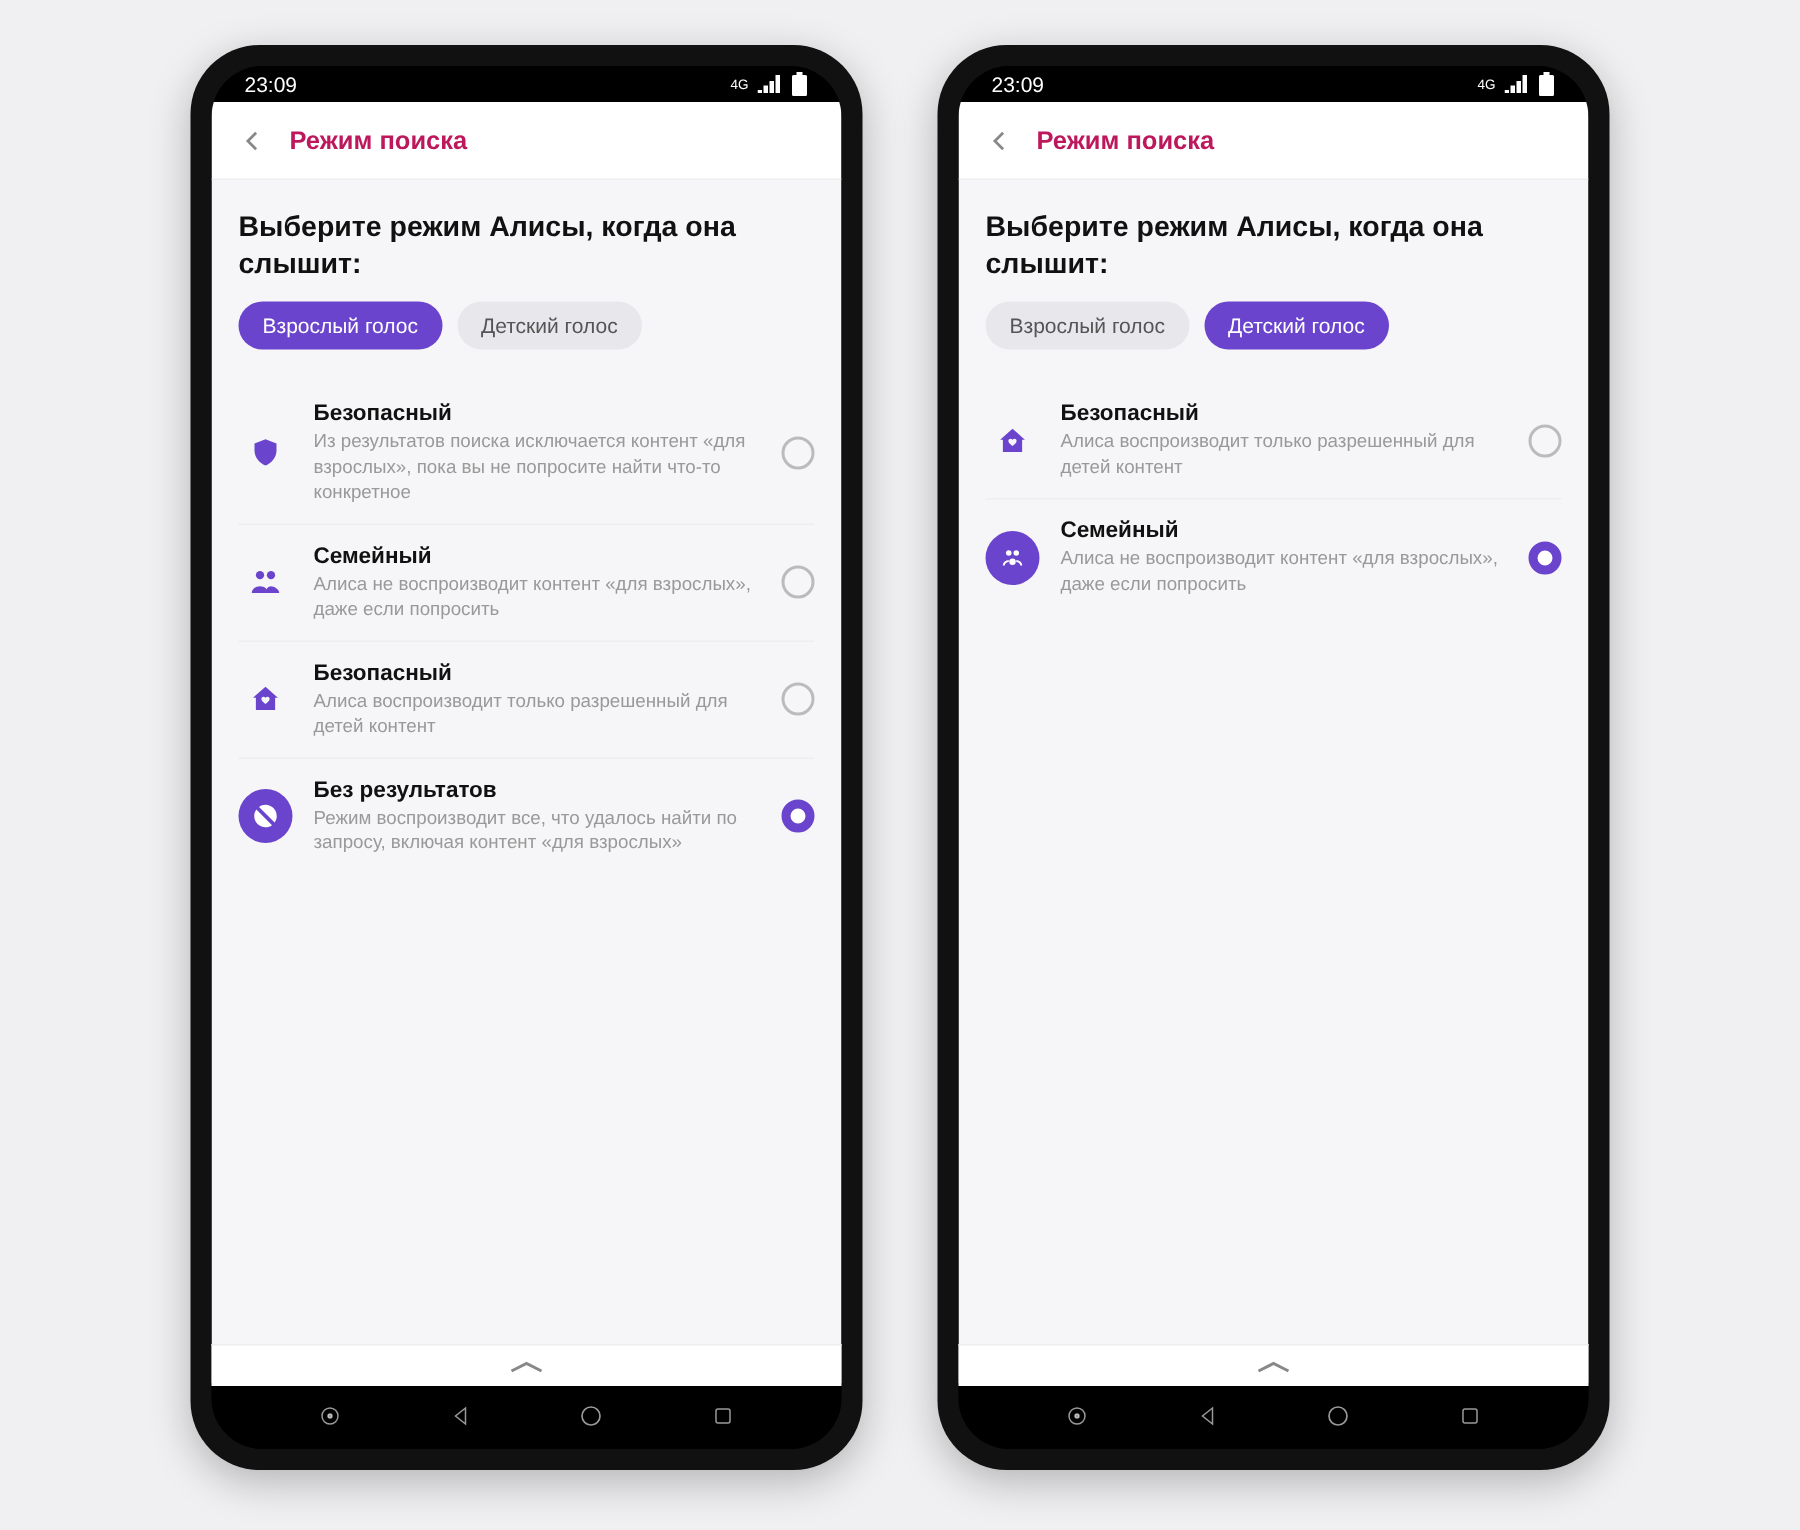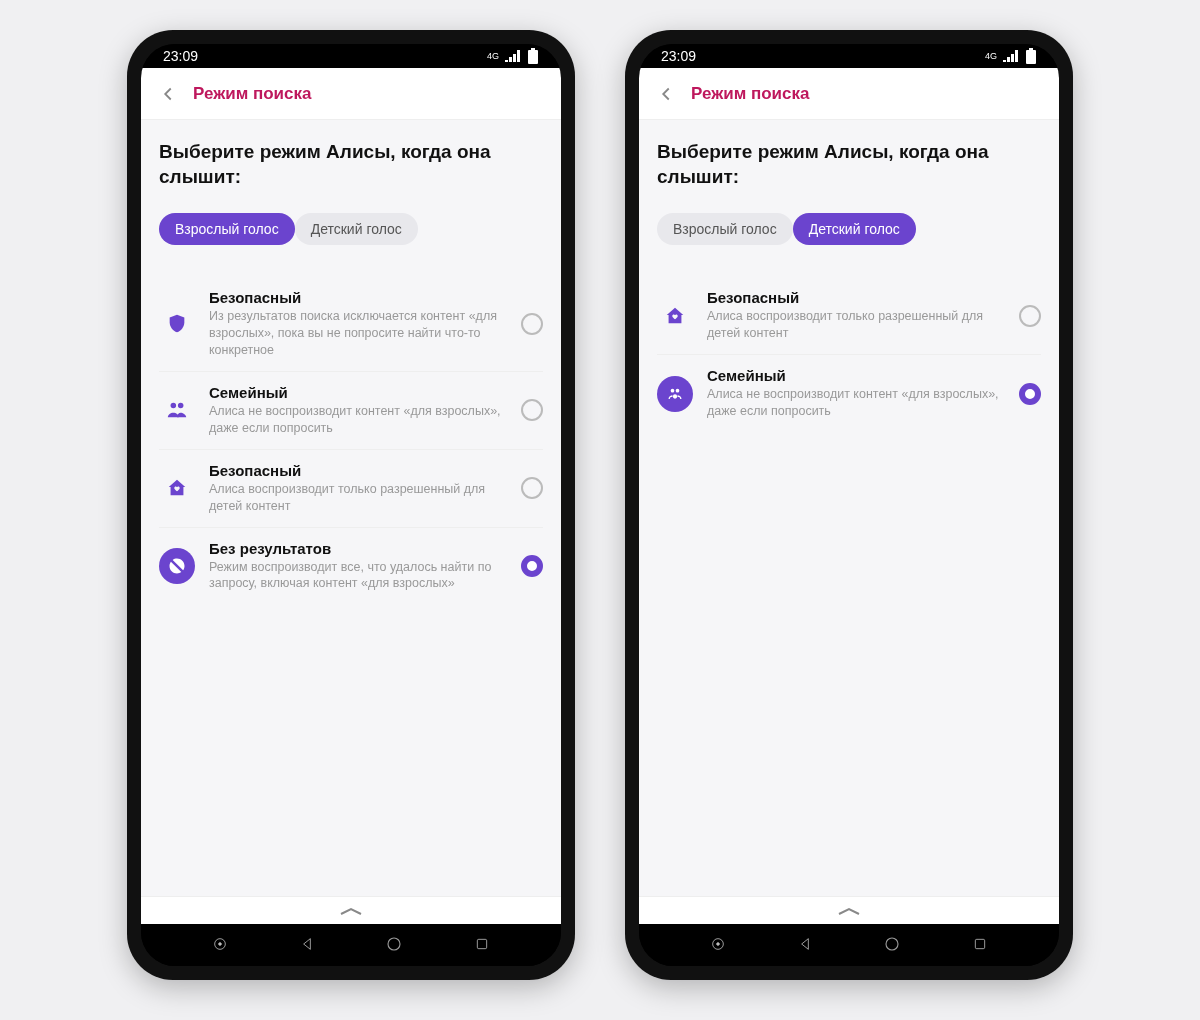--- a/index.html
+++ b/index.html
@@ -58,23 +58,23 @@
     flex: 1;
     background: #f6f6f8;
     padding: 20px 18px 0 18px;
     overflow: hidden;
   }
   .heading {
     font-size: 19px;
     font-weight: 700;
     color: #111;
     line-height: 1.3;
-    margin-bottom: 24px;
-  }
-  .pills { display: flex; margin-bottom: 32px; }
+    margin-bottom: 12px;
+  }
+  .pills { display: flex; gap: 10px; margin-bottom: 22px; }
   .pill {
     padding: 8px 16px;
     border-radius: 20px;
     font-size: 14px;
     font-weight: 500;
   }
   .pill.active { background: #6b44ce; color: #fff; }
   .pill.inactive { background: #e8e8ec; color: #555; }
   .option {
     display: flex;

